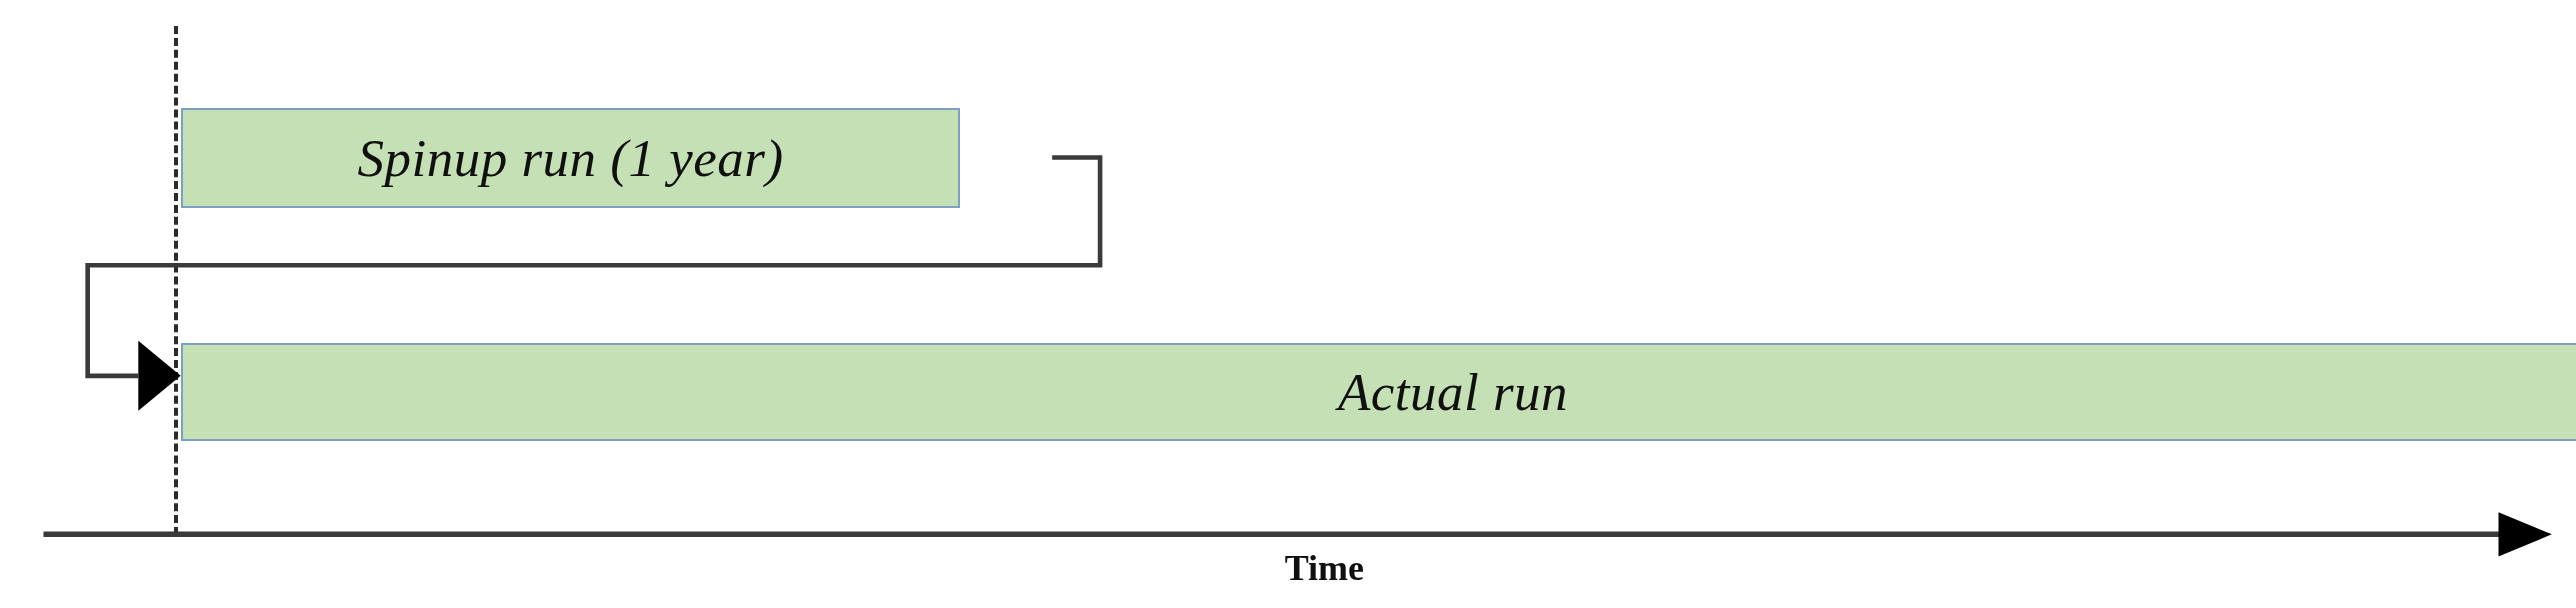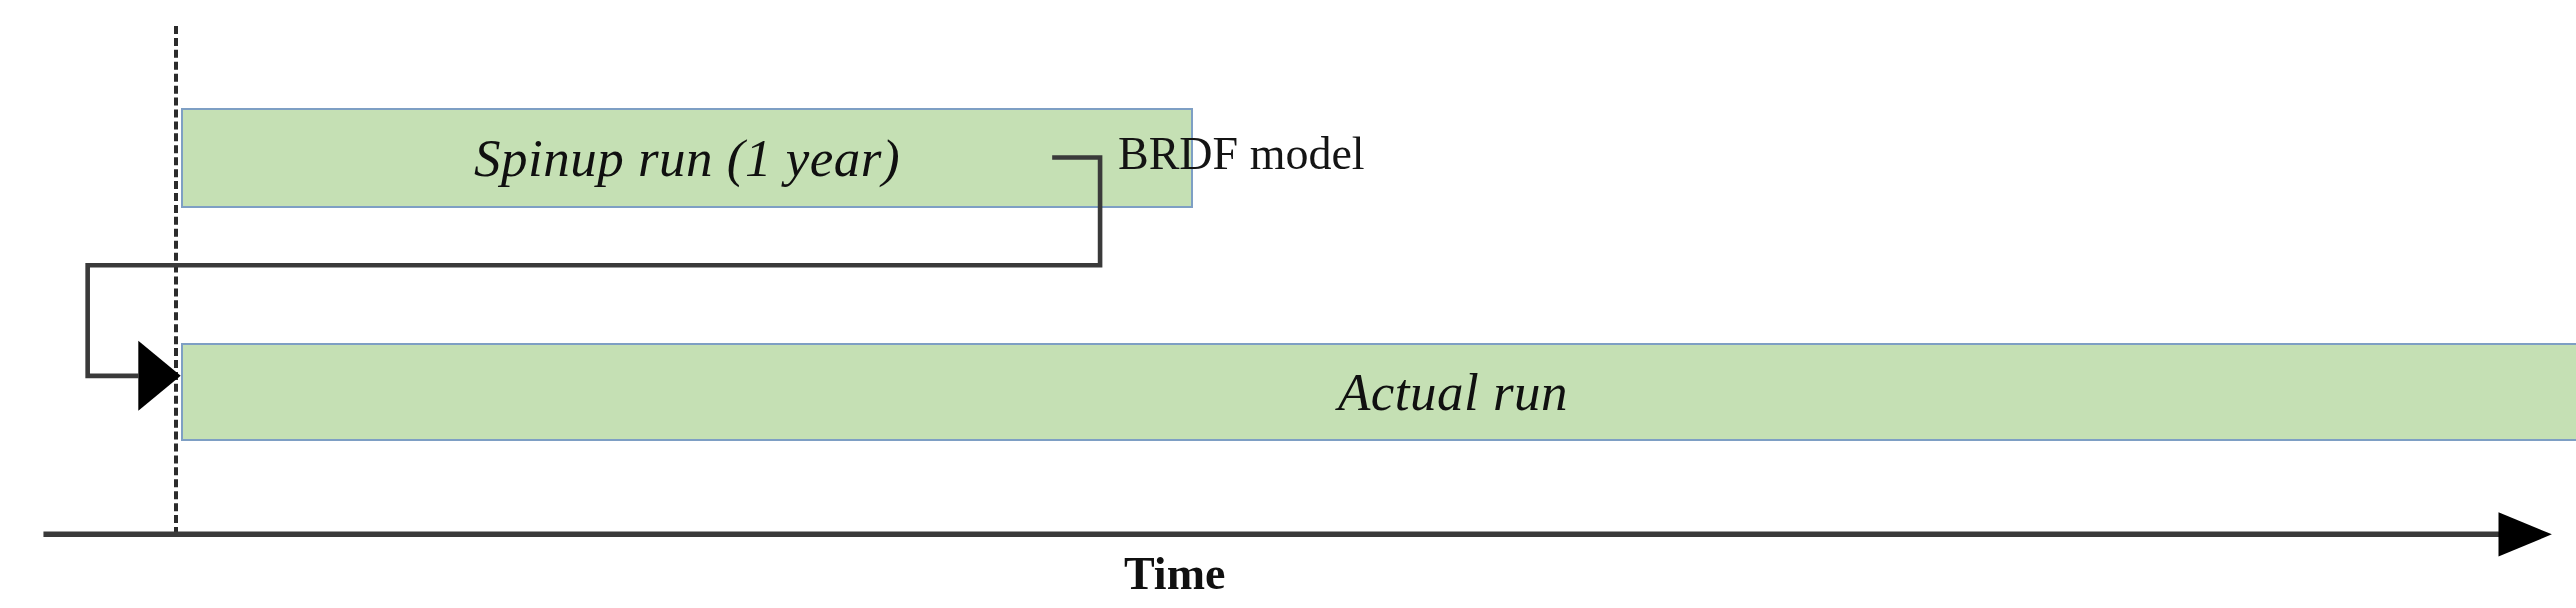--- a/index.html
+++ b/index.html
@@ -35,21 +35,21 @@
     font-size: 53px;
     line-height: 1;
     color: #101010;
     white-space: nowrap;
     letter-spacing: 0.5px;
   }
 
   #spinup-bar {
     left: 181px;
     top: 108px;
-    width: 1012px;
+    width: 779px;
     height: 100px;
   }
   #actual-bar {
     left: 181px;
     top: 343px;
     width: 2544px;
     height: 98px;
   }
 
   
@@ -96,26 +96,26 @@
   .arrow-fill { fill: #000000; }
   .axis-line {
     stroke: #3a3a3a;
     stroke-width: 6;
     stroke-linecap: butt;
   }
 
   
   #time-axis-label {
     position: absolute;
-    left: 1124px;
+    left: 1180px;
     top: 547px;
     width: 184px;
-    text-align: left;
+    text-align: right;
     font-family: "Liberation Serif", "DejaVu Serif", serif;
-    font-size: 46px;
+    font-size: 36px;
     font-weight: bold;
     color: #101010;
     white-space: nowrap;
   }
 </style>
 </head>
 <body>
 
 <div id="diagram-root">
 
@@ -133,21 +133,20 @@
     <path class="connector-path" d="M 1142 171
              L 1194 171
              L 1194 288
              L 95 288
              L 95 408
              L 150 408"></path>
     <polygon class="arrow-fill" points="150,370 196,408 150,446"></polygon>
   </svg>
 
   <div id="reuse-annotation">
-    <span class="ann-line">BRDF model</span>
   </div>
 
   <svg id="axis-svg" viewBox="0 0 2796 660">
     <line class="axis-line" x1="47" y1="580" x2="2730" y2="580"></line>
     <polygon class="arrow-fill" points="2712,556 2770,580 2712,604"></polygon>
   </svg>
 
   <div id="time-axis-label">Time</div>
 
 </div>

